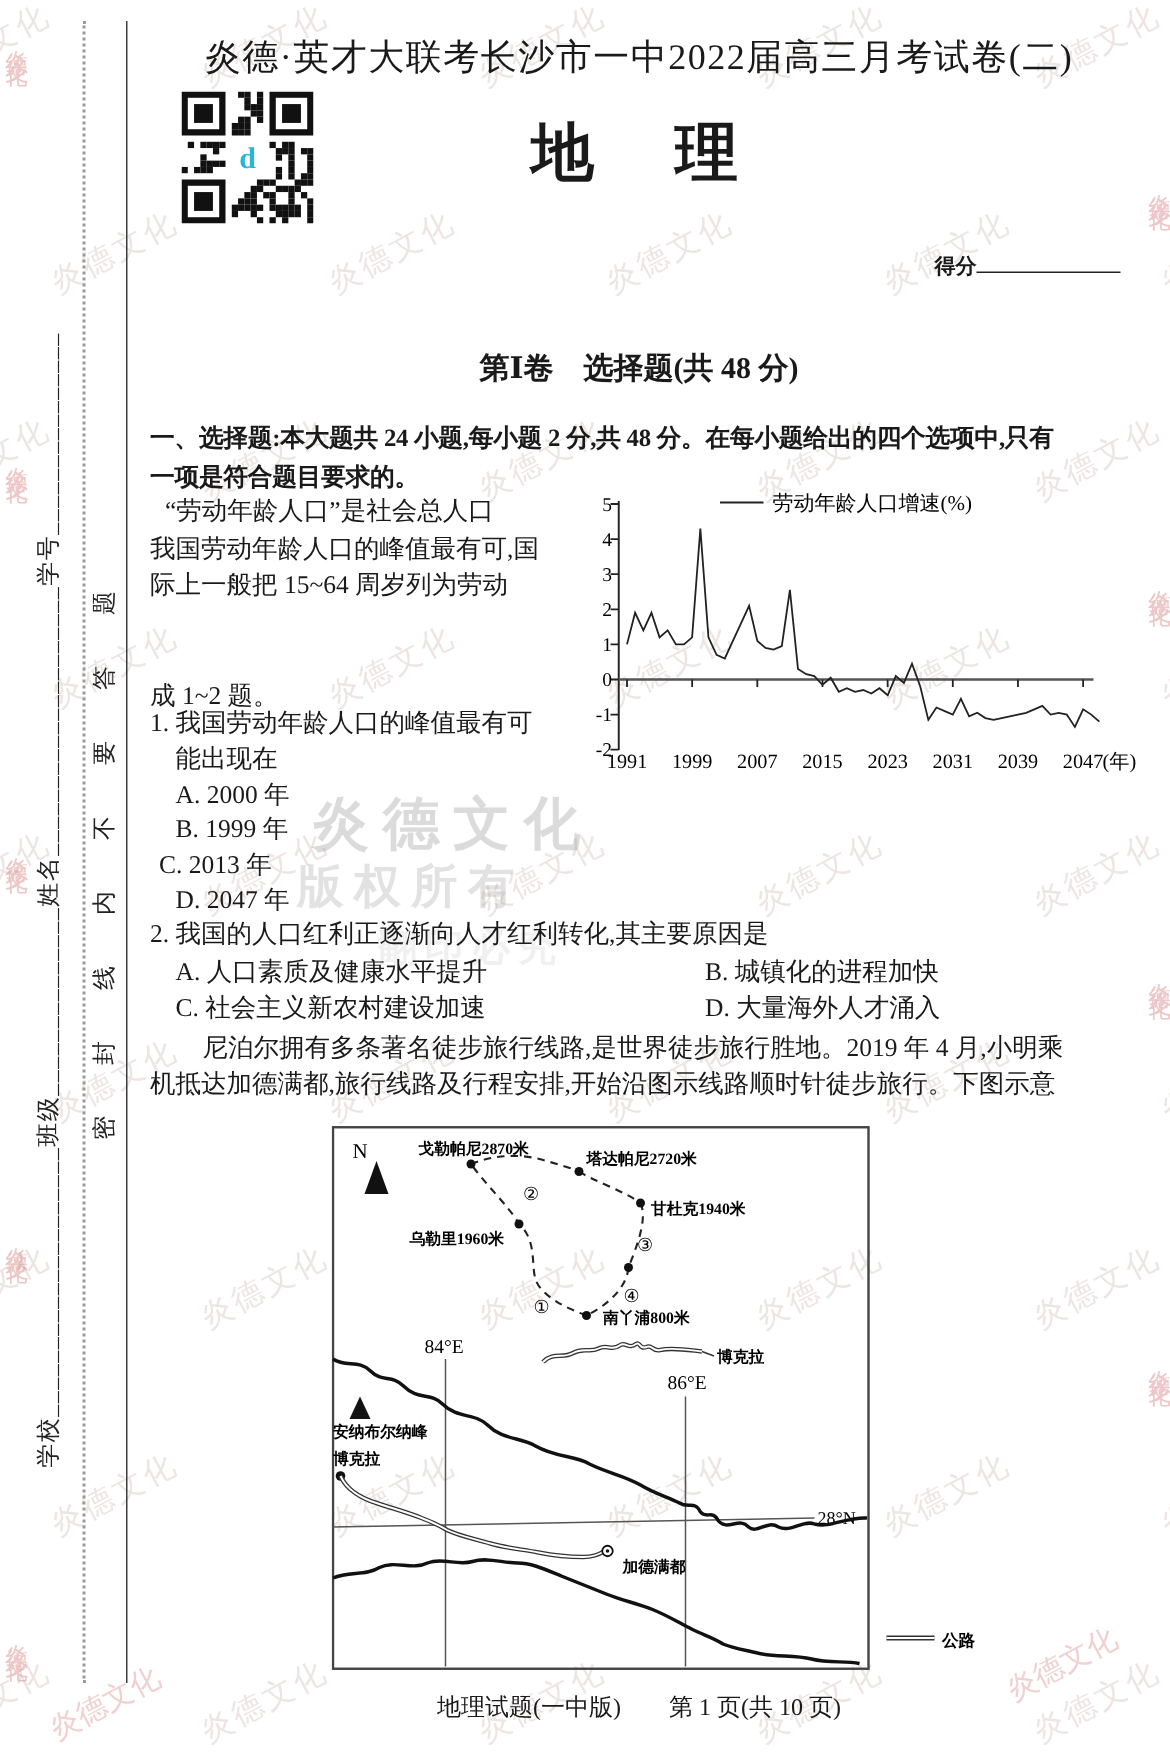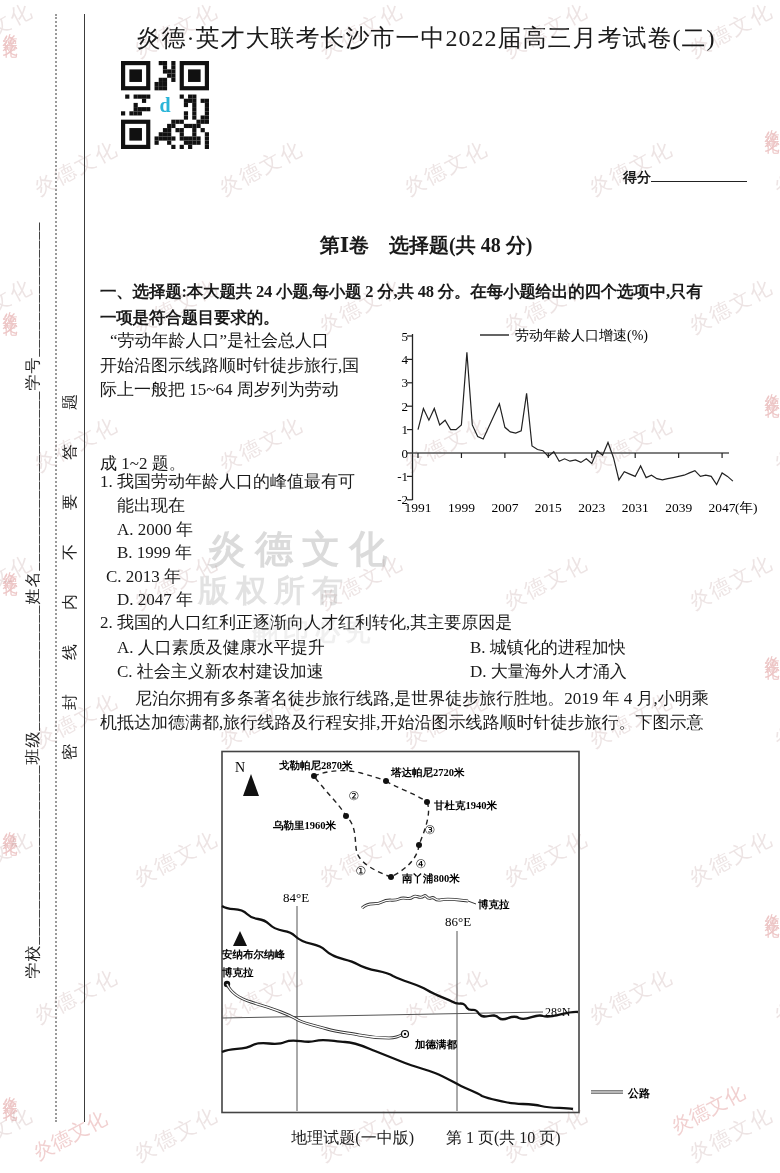--- a/index.html
+++ b/index.html
@@ -120,20 +120,21 @@
   <div class="wm-big" id="wm-big1">炎德文化</div>
   <div class="wm-big" id="wm-big3">翻印必究</div>
   <div class="wm-big" id="wm-big2">版权所有</div>
 
   <div class="seal-dotted"></div>
   <div class="seal-solid"></div>
   <div class="sb-rot" id="sb-fields">学校____________________班级______________姓名____________________学号_______________</div>
   <div class="sb-rot" id="sb-seal">密封线内不要答题</div>
 
   <div class="exam-title">炎德·英才大联考长沙市一中2022届高三月考试卷(二)</div>
+  <div class="subject">地　理</div>
 
   <div id="qr-wrap">
     <svg id="qr-svg" width="88" height="88" viewBox="0 0 88 88">
         <rect x="0" y="50.28571428571429" width="4.190476190476191" height="4.190476190476191" fill="#111"></rect>
         <rect x="4.190476190476191" y="33.523809523809526" width="4.190476190476191" height="4.190476190476191" fill="#111"></rect>
         <rect x="8.380952380952381" y="50.28571428571429" width="4.190476190476191" height="4.190476190476191" fill="#111"></rect>
         <rect x="12.571428571428573" y="33.523809523809526" width="4.190476190476191" height="4.190476190476191" fill="#111"></rect>
         <rect x="12.571428571428573" y="41.904761904761905" width="4.190476190476191" height="4.190476190476191" fill="#111"></rect>
         <rect x="12.571428571428573" y="46.095238095238095" width="4.190476190476191" height="4.190476190476191" fill="#111"></rect>
         <rect x="12.571428571428573" y="50.28571428571429" width="4.190476190476191" height="4.190476190476191" fill="#111"></rect>
@@ -246,21 +247,21 @@
 
   <div class="score">
     <span>得分</span><span class="score-line"></span>
   </div>
 
   <div class="sec-title">第Ⅰ卷　选择题(共 48 分)</div>
   <div class="rule" style="top:281px">一、选择题:本大题共 24 小题,每小题 2 分,共 48 分。在每小题给出的四个选项中,只有</div>
   <div class="rule" style="top:307px">一项是符合题目要求的。</div>
 
   <div class="tline kai" style="left:110px;top:329px">“劳动年龄人口”是社会总人口</div>
-  <div class="tline kai" style="left:100px;top:354px">开始沿图示线路顺时针徒步旅行,国</div>
+  <div class="tline kai" style="left:100px;top:354px">我国劳动年龄人口的峰值最有可,国</div>
   <div class="tline kai" style="left:100px;top:378px">际上一般把 15~64 周岁列为劳动</div>
   <div class="tline kai" style="left:100px;top:452px">成 1~2 题。</div>
 
   <div class="tline" style="left:100px;top:470px">1. 我国劳动年龄人口的峰值最有可</div>
   <div class="tline" style="left:117px;top:494px">能出现在</div>
   <div class="tline" style="left:117px;top:518px">A. 2000 年</div>
   <div class="tline" style="left:117px;top:541px">B. 1999 年</div>
   <div class="tline" style="left:106px;top:565px">C. 2013 年</div>
   <div class="tline" style="left:117px;top:588px">D. 2047 年</div>
 

